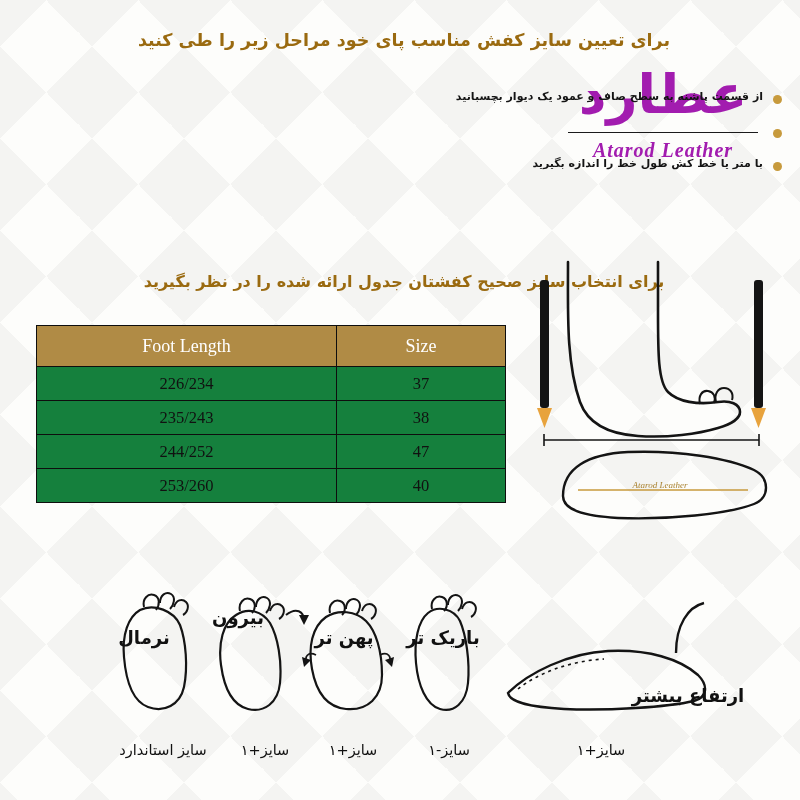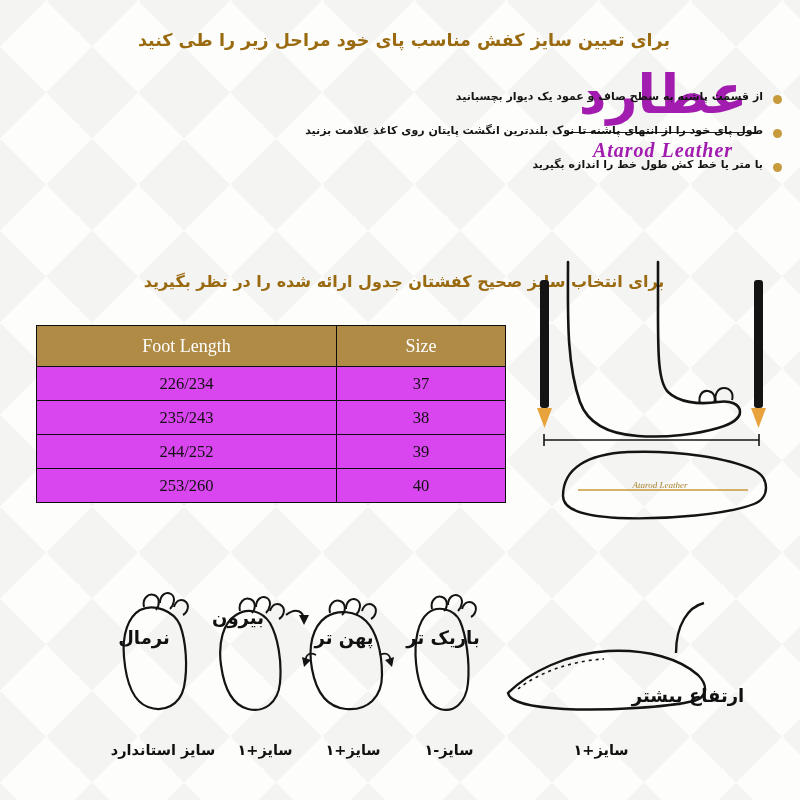--- a/index.html
+++ b/index.html
@@ -118,21 +118,21 @@
     font-weight: bold;
   }
 
   
   table.size-table {
     position: absolute;
     top: 325px;
     left: 28px;
     width: 470px;
     border-collapse: collapse;
-    background: #d946ef;
+    background: #15803d;
     direction: ltr;
   }
   table.size-table th,
   table.size-table td {
     border: 1px solid #0e0e0e;
     text-align: center;
     font-size: 16.5px;
     color: #111;
     height: 31px;
     font-family: "Liberation Serif", serif;
@@ -175,21 +175,21 @@
   .caption-row {
     position: absolute;
     top: 742px;
     left: 0;
     width: 800px;
     height: 30px;
   }
   .caption {
     position: absolute;
     font-size: 14.5px;
-    font-weight: bold;
+    font-weight: normal;
     color: #111;
     text-align: center;
     white-space: nowrap;
   }
 </style>
 </head>
 <body>
 
 <div class="bg-pattern"></div>
 
@@ -203,21 +203,20 @@
     <div class="brand-name">Atarod Leather</div>
   </div>
 
   <div class="bullets">
     <div class="bullet-row">
       <div class="bullet-dot"></div>
       <div class="bullet-text">از قسمت پاشنه به سطح صاف و عمود یک دیوار بچسبانید</div>
     </div>
     <div class="bullet-row">
       <div class="bullet-dot"></div>
-      <div class="bullet-text">طول پای خود را از انتهای پاشنه تا نوک بلندترین انگشت پایتان روی کاغذ علامت بزنید</div>
     </div>
     <div class="bullet-row">
       <div class="bullet-dot"></div>
       <div class="bullet-text">با متر یا خط کش طول خط را اندازه بگیرید</div>
     </div>
   </div>
 
   <div class="subtitle">برای انتخاب سایز صحیح کفشتان  جدول ارائه شده را در نظر بگیرید</div>
 
   <table class="size-table">
@@ -235,21 +234,21 @@
       <tr>
         <td>226/234</td>
         <td>37</td>
       </tr>
       <tr>
         <td>235/243</td>
         <td>38</td>
       </tr>
       <tr>
         <td>244/252</td>
-        <td>39</td>
+        <td>47</td>
       </tr>
       <tr>
         <td>253/260</td>
         <td>40</td>
       </tr>
     </tbody>
   </table>
 
   <div class="measure-diagram">
     <svg width="290" height="300" viewBox="0 0 290 300">

